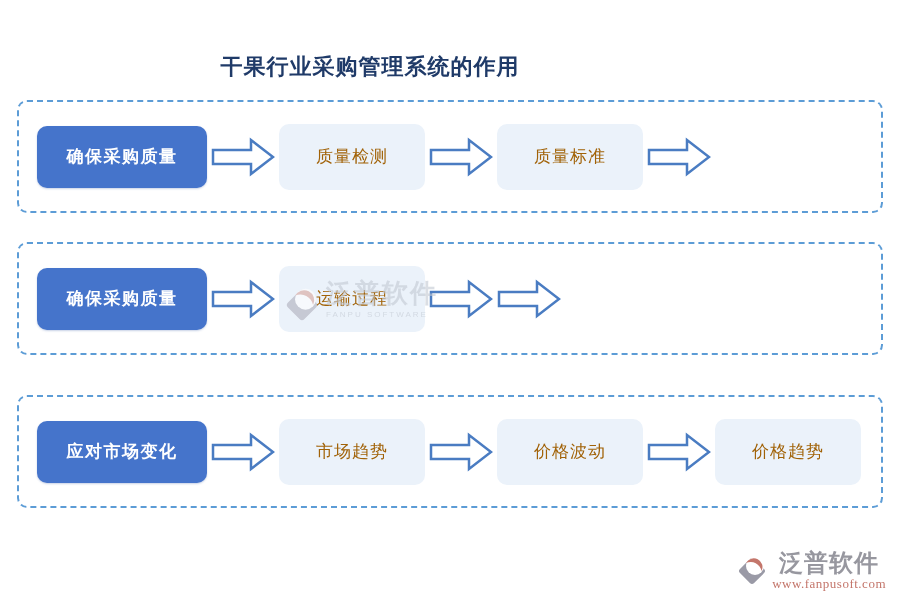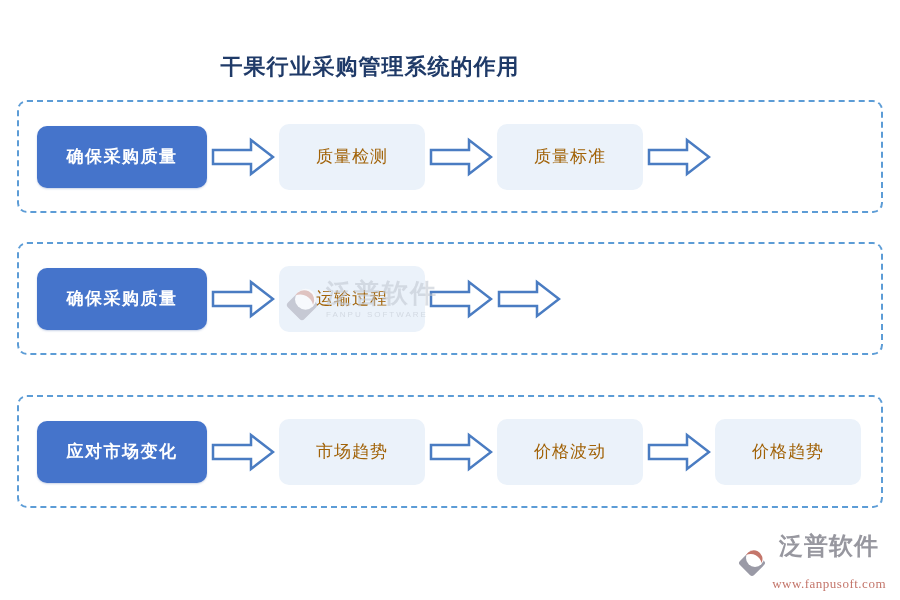--- a/index.html
+++ b/index.html
@@ -102,21 +102,21 @@
     font-size: 24px;
     color: #97979f;
     letter-spacing: 1px;
     line-height: 1.05;
   }
   .footer-logo .ft-url {
     font-family: "Liberation Serif", "DejaVu Serif", serif;
     font-size: 13px;
     color: #c4766b;
     letter-spacing: 0.5px;
-    margin-top: 17px;
+    margin-top: 0px;
   }
 </style>
 </head>
 <body>
 
 <div class="page-title">干果行业采购管理系统的作用</div>
 
 <div class="row row-1">
   <div class="action-btn">确保采购质量</div>
   <svg class="arrow" viewBox="0 0 64 40">

